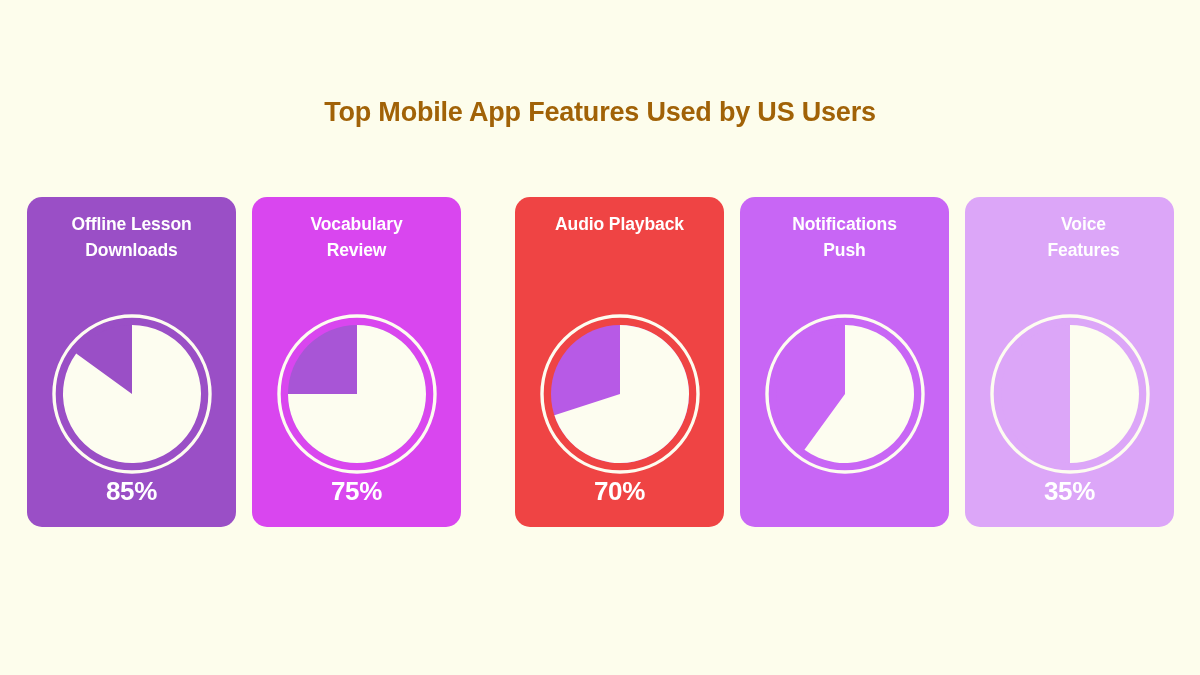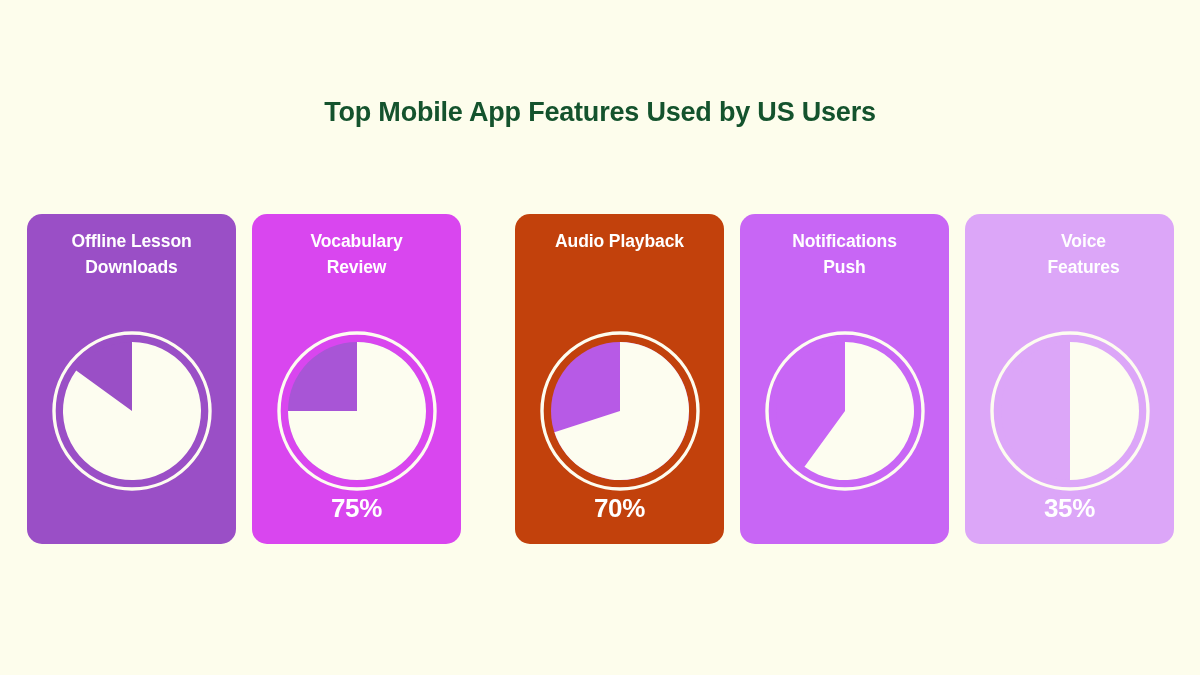--- a/index.html
+++ b/index.html
@@ -21,27 +21,27 @@
     box-sizing: border-box;
   }
   .chart-title {
     position: absolute;
     top: 94px;
     left: 0;
     width: 1200px;
     text-align: center;
     font-size: 27px;
     font-weight: bold;
-    color: #14532d;
+    color: #a16207;
     letter-spacing: -0.2px;
     line-height: 36px;
   }
   .cards-row {
     position: absolute;
-    top: 214px;
+    top: 197px;
     left: 27px;
     width: 1147px;
     height: 330px;
     display: flex;
     flex-direction: row;
     justify-content: space-between;
     align-items: flex-start;
   }
   .card {
     width: 209px;
@@ -102,36 +102,37 @@
           <div>Offline Lesson</div>
           <div>Downloads</div>
         </div>
         <div class="dial-wrap">
           <svg viewBox="0 0 160 160" class="dial-svg">
             <circle cx="80" cy="80" r="78" fill="none" stroke="#fdfdf0" stroke-width="3.4"></circle>
             <circle cx="80" cy="80" r="69" fill="#9a4fc6"></circle>
             <path d="M 80 80 L 80 11 A 69 69 0 1 1 24.18 39.44 Z" fill="#fdfdf0"></path>
           </svg>
         </div>
+        <div class="card-value">85%</div>
       </div>
       <div class="card" style="background: #d946ef;">
         <div class="card-title">
           <div>Vocabulary</div>
           <div>Review</div>
         </div>
         <div class="dial-wrap">
           <svg viewBox="0 0 160 160" class="dial-svg">
             <circle cx="80" cy="80" r="78" fill="none" stroke="#fdfdf0" stroke-width="3.4"></circle>
             <circle cx="80" cy="80" r="69" fill="#a855d6"></circle>
             <path d="M 80 80 L 80 11 A 69 69 0 1 1 11.00 80.00 Z" fill="#fdfdf0"></path>
           </svg>
         </div>
         <div class="card-value">75%</div>
       </div>
-      <div class="card" style="background: #c2410c; margin-left: 38px;">
+      <div class="card" style="background: #ef4444; margin-left: 38px;">
         <div class="card-title">Audio Playback</div>
         <div class="dial-wrap">
           <svg viewBox="0 0 160 160" class="dial-svg">
             <circle cx="80" cy="80" r="78" fill="none" stroke="#fdfdf0" stroke-width="3.4"></circle>
             <circle cx="80" cy="80" r="69" fill="#b75ae6"></circle>
             <path d="M 80 80 L 80 11 A 69 69 0 1 1 14.38 101.32 Z" fill="#fdfdf0"></path>
           </svg>
         </div>
         <div class="card-value">70%</div>
       </div>

